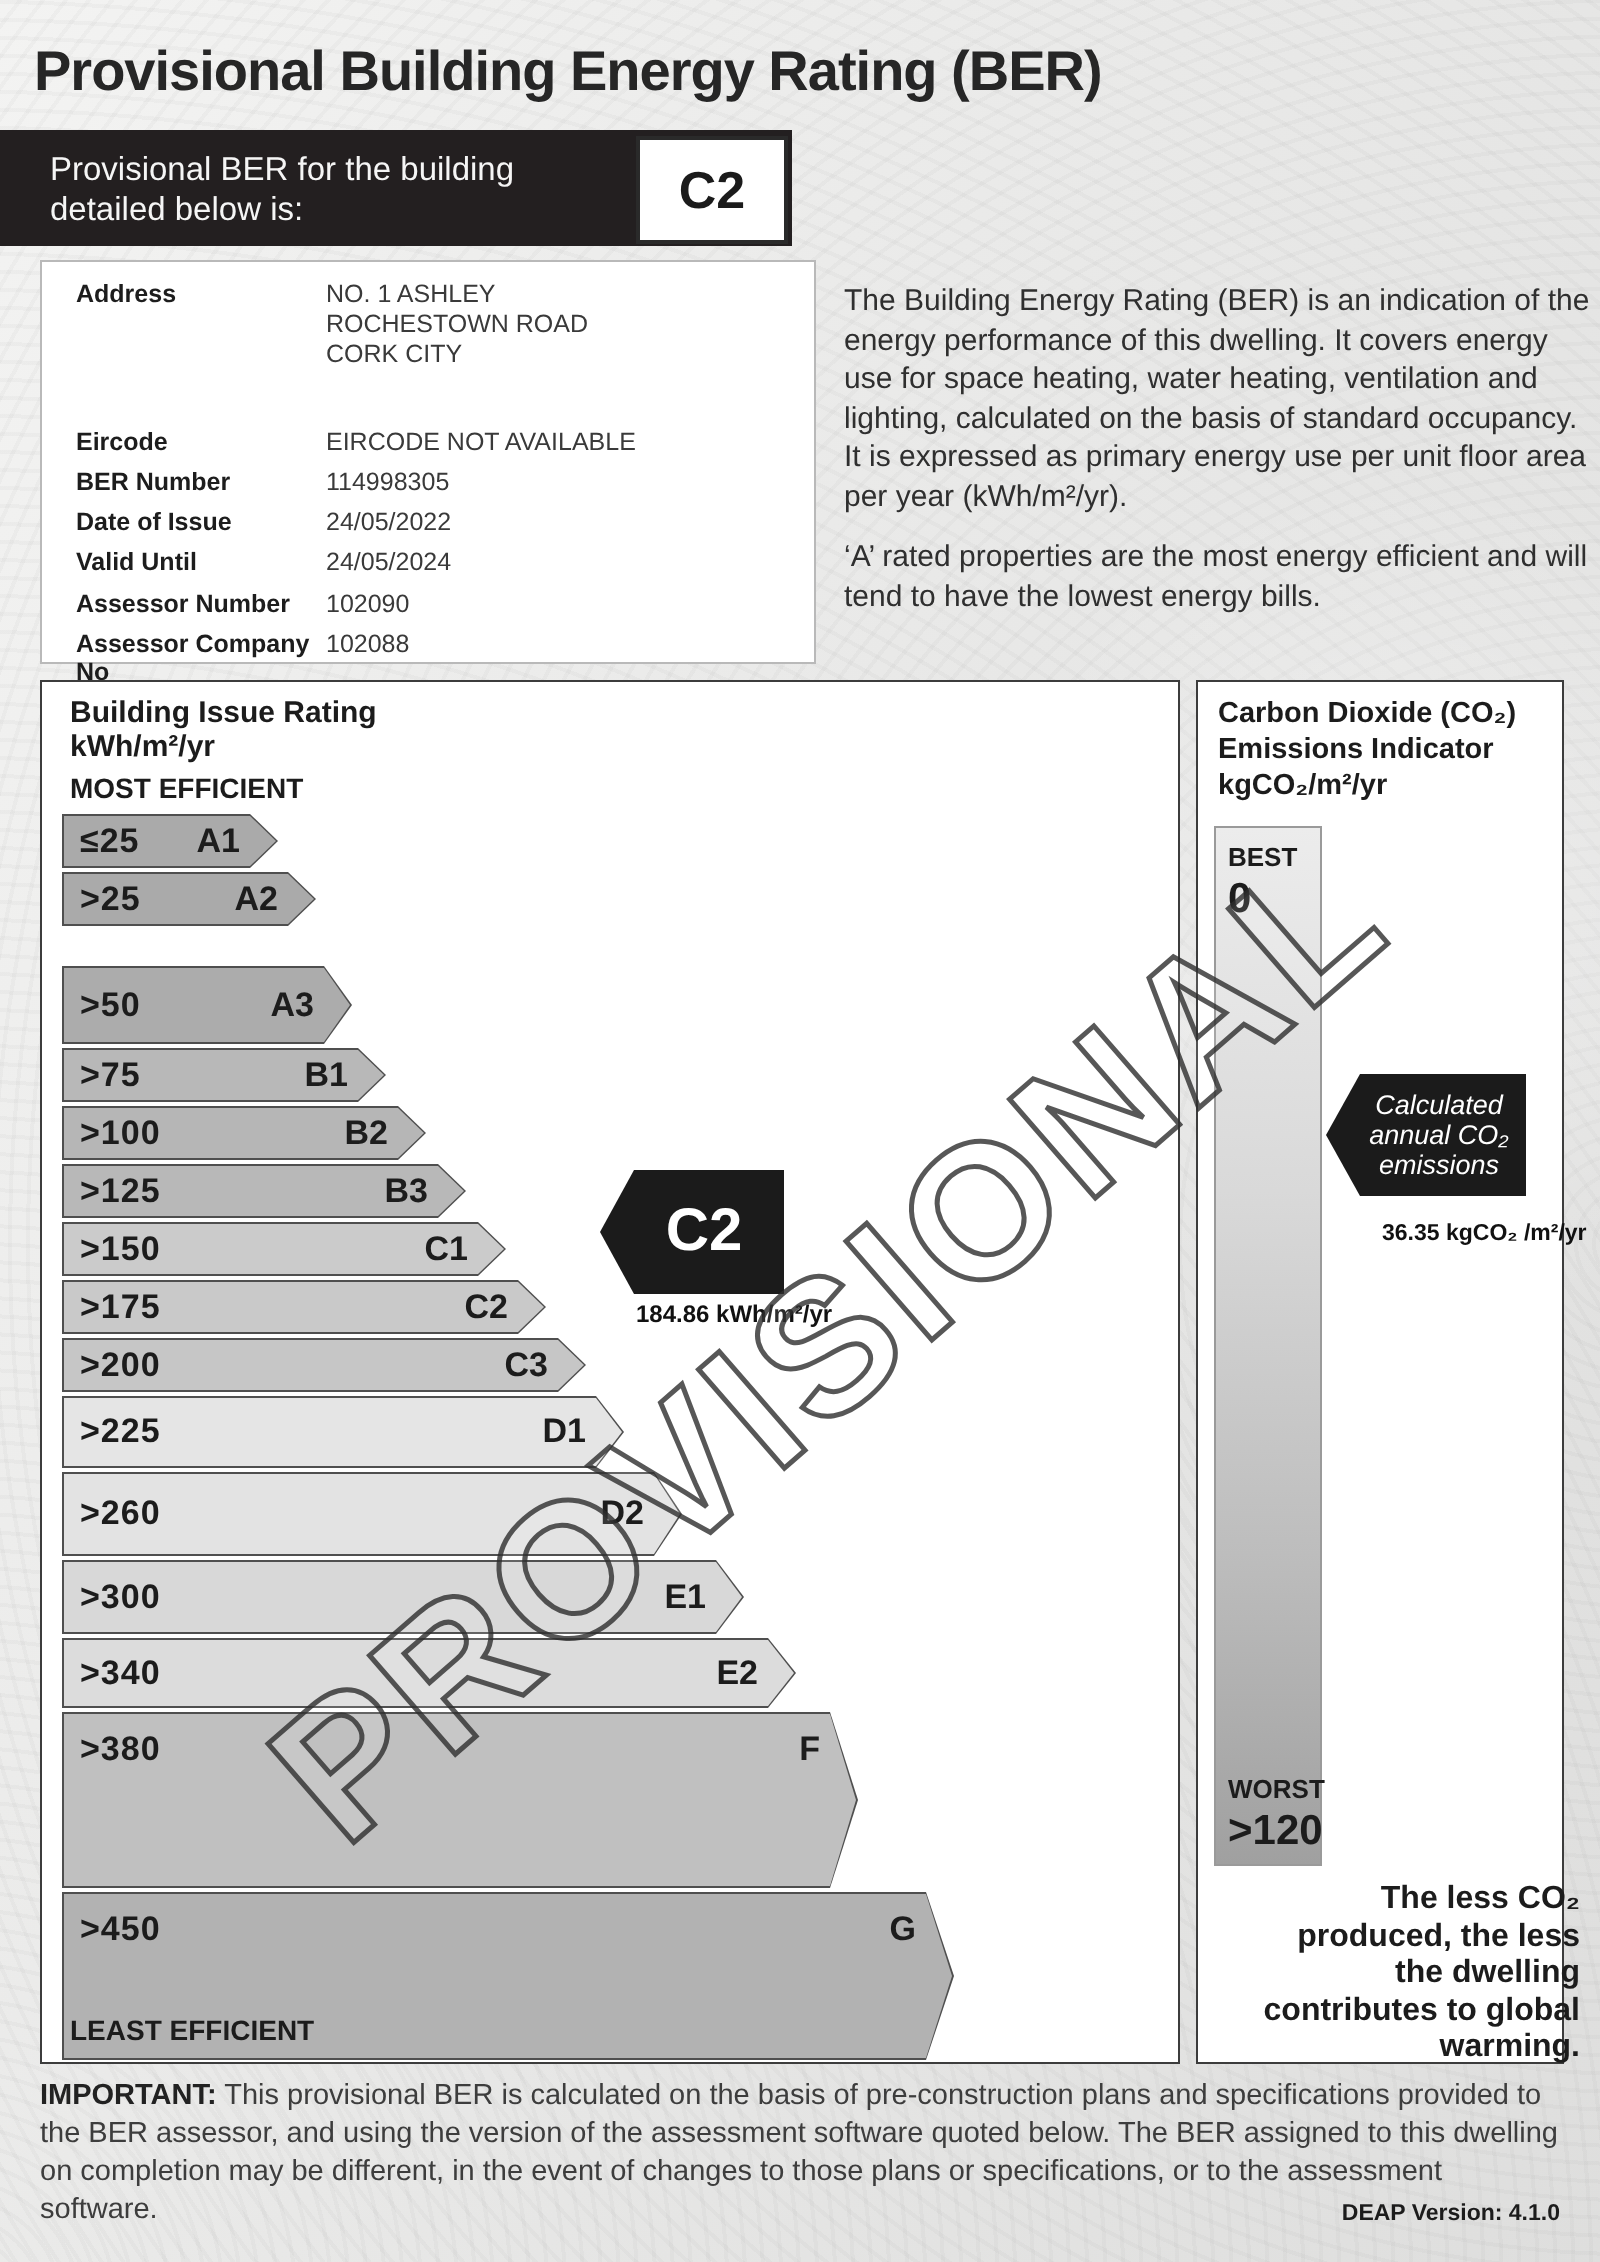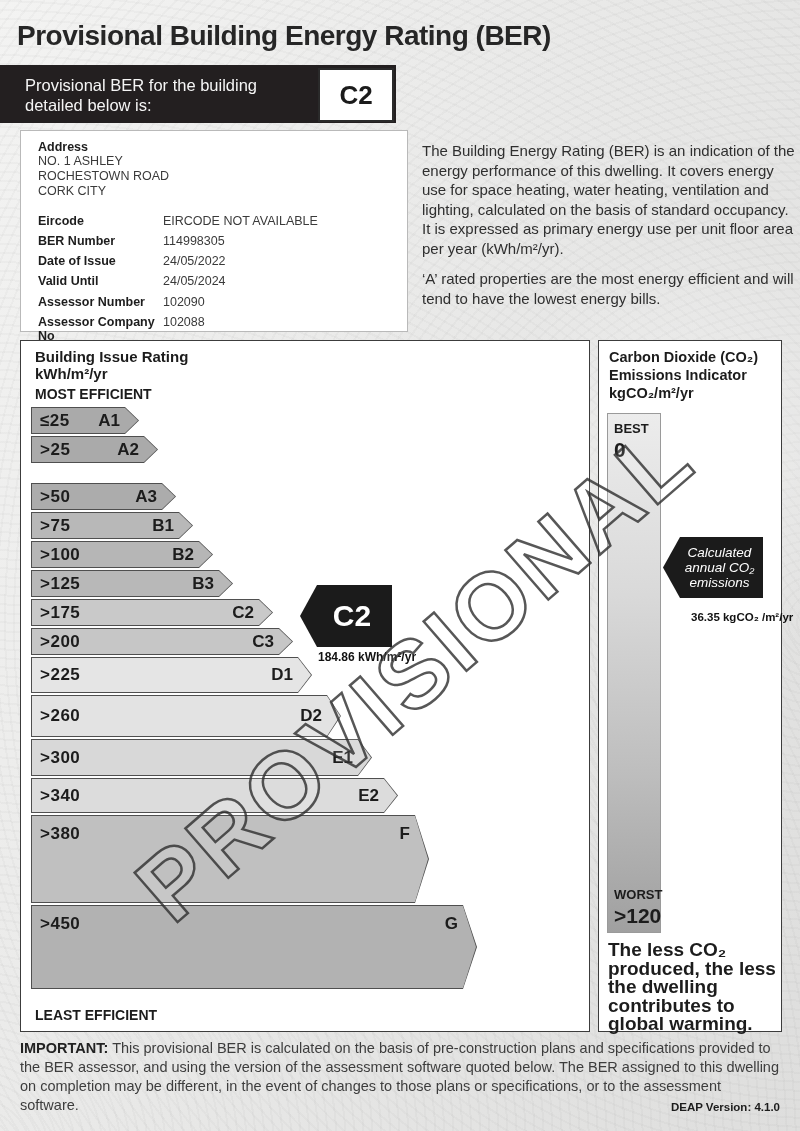--- a/index.html
+++ b/index.html
@@ -91,21 +91,21 @@
   .co2-head div{font-size:14.5px; font-weight:bold; line-height:18px;}
   .co2-bar{
     position:absolute; left:8px; top:72px; width:54px; height:520px;
     background:linear-gradient(180deg,#ececec 0%, #d9d9d9 35%, #bdbdbd 70%, #a0a0a0 100%);
     border:1px solid #9a9a9a; box-sizing:border-box;padding-left:21px;
   }
   .co2-bar .best{position:absolute; left:6px; top:7px; font-size:13px; font-weight:bold; color:#1c1c1c;}
   .co2-bar .best-val{position:absolute; left:6px; top:24px; font-size:21px; font-weight:bold; color:#1c1c1c;}
   .co2-bar .worst{position:absolute; left:6px; bottom:30px; font-size:13px; font-weight:bold; color:#1c1c1c;}
   .co2-bar .worst-val{position:absolute; left:6px; bottom:4px; font-size:21px; font-weight:bold; color:#1c1c1c;}
-  .co2-note{position:absolute; left:9px; top:600px; width:168px; font-size:19px; font-weight:bold; line-height:18.5px; color:#1c1c1c;}
+  .co2-note{position:absolute; left:23px; top:600px; width:168px; font-size:16px; font-weight:bold; line-height:18.5px; color:#1c1c1c;text-align:right;}
   
   .watermark{
     position:absolute; left:55px; top:618px; width:720px; text-align:center;
     transform:rotate(-41deg); transform-origin:center;
     font-size:95px; font-weight:bold; letter-spacing:4px;
     color:rgba(255,255,255,0.12);
     -webkit-text-stroke:2.5px rgba(45,45,45,0.8);
     pointer-events:none; z-index:6;
   }
   
@@ -121,21 +121,21 @@
   <h1 class="page-title">Provisional Building Energy Rating (BER)</h1>
 
   <div class="banner">
     <div class="banner-label">Provisional BER for the building detailed below is:</div>
     <div class="rating-box">
       <span>C2</span>
     </div>
   </div>
 
   <div class="details">
-    <div class="drow" style="top:9px;flex-direction:column;">
+    <div class="drow" style="top:9px;">
       <div class="dlabel">Address</div>
       <div class="addr-lines">
         <div>NO. 1 ASHLEY</div>
         <div>ROCHESTOWN ROAD</div>
         <div>CORK CITY</div>
       </div>
     </div>
     <div class="drow" style="top:83px;">
       <div class="dlabel">Eircode</div>
       <div class="dvalue">EIRCODE NOT AVAILABLE</div>
@@ -177,39 +177,44 @@
         <div class="band" style="width: 108px; height: 27px;">
           <div class="band-fill" style="background: rgb(170, 170, 170);"></div>
           <span class="band-range">≤25</span>
           <span class="band-grade">A1</span>
         </div>
         <div class="band" style="width: 127px; height: 27px;">
           <div class="band-fill" style="background: rgb(170, 170, 170);"></div>
           <span class="band-range">&gt;25</span>
           <span class="band-grade">A2</span>
         </div>
-        <div class="band" style="width: 145px; height: 27px; margin-top: 20px;">
+        <div class="band" style="width: 145px; height: 39px; margin-top: 20px;">
           <div class="band-fill" style="background: rgb(172, 172, 172);"></div>
           <span class="band-range">&gt;50</span>
           <span class="band-grade">A3</span>
         </div>
         <div class="band" style="width: 162px; height: 27px;">
           <div class="band-fill" style="background: rgb(184, 184, 184);"></div>
           <span class="band-range">&gt;75</span>
           <span class="band-grade">B1</span>
         </div>
         <div class="band" style="width: 182px; height: 27px;">
           <div class="band-fill" style="background: rgb(182, 182, 182);"></div>
           <span class="band-range">&gt;100</span>
           <span class="band-grade">B2</span>
         </div>
         <div class="band" style="width: 202px; height: 27px;">
           <div class="band-fill" style="background: rgb(184, 184, 184);"></div>
           <span class="band-range">&gt;125</span>
           <span class="band-grade">B3</span>
+        </div>
+        <div class="band" style="width: 222px; height: 27px;">
+          <div class="band-fill" style="background: rgb(203, 203, 203);"></div>
+          <span class="band-range">&gt;150</span>
+          <span class="band-grade">C1</span>
         </div>
         <div class="band" style="width: 242px; height: 27px;">
           <div class="band-fill" style="background: rgb(201, 201, 201);"></div>
           <span class="band-range">&gt;175</span>
           <span class="band-grade">C2</span>
         </div>
         <div class="band" style="width: 262px; height: 27px;">
           <div class="band-fill" style="background: rgb(198, 198, 198);"></div>
           <span class="band-range">&gt;200</span>
           <span class="band-grade">C3</span>

